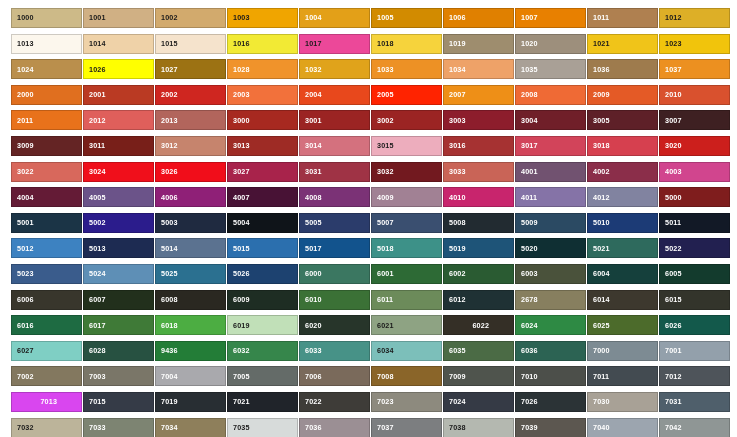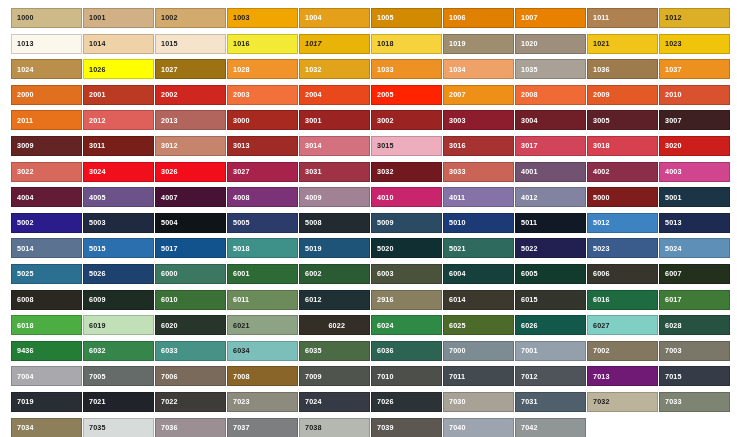--- a/index.html
+++ b/index.html
@@ -88,21 +88,21 @@
       </div>
       <div class="swatch dark-text" title="1014" style="background: rgb(239, 210, 168);">
         <span class="swatch-label">1014</span>
       </div>
       <div class="swatch dark-text" title="1015" style="background: rgb(245, 227, 204);">
         <span class="swatch-label">1015</span>
       </div>
       <div class="swatch dark-text" title="1016" style="background: rgb(242, 234, 52);">
         <span class="swatch-label">1016</span>
       </div>
-      <div class="swatch dark-text" title="1017" style="background: #eab308; font-style: italic;">
+      <div class="swatch dark-text" title="1017" style="background: #ec4899;">
         <span class="swatch-label">1017</span>
       </div>
       <div class="swatch dark-text" title="1018" style="background: rgb(246, 211, 60);">
         <span class="swatch-label">1018</span>
       </div>
       <div class="swatch light-text" title="1019" style="background: rgb(158, 141, 110);">
         <span class="swatch-label">1019</span>
       </div>
       <div class="swatch light-text" title="1020" style="background: rgb(157, 143, 124);">
         <span class="swatch-label">1020</span>
@@ -262,20 +262,23 @@
       </div>
       <div class="swatch light-text" title="4003" style="background: rgb(209, 69, 142);">
         <span class="swatch-label">4003</span>
       </div>
       <div class="swatch light-text" title="4004" style="background: rgb(100, 27, 54);">
         <span class="swatch-label">4004</span>
       </div>
       <div class="swatch light-text" title="4005" style="background: rgb(107, 83, 137);">
         <span class="swatch-label">4005</span>
       </div>
+      <div class="swatch light-text" title="4006" style="background: rgb(143, 32, 119);">
+        <span class="swatch-label">4006</span>
+      </div>
       <div class="swatch light-text" title="4007" style="background: rgb(72, 18, 53);">
         <span class="swatch-label">4007</span>
       </div>
       <div class="swatch light-text" title="4008" style="background: rgb(123, 50, 118);">
         <span class="swatch-label">4008</span>
       </div>
       <div class="swatch light-text" title="4009" style="background: rgb(161, 129, 148);">
         <span class="swatch-label">4009</span>
       </div>
       <div class="swatch light-text" title="4010" style="background: rgb(200, 37, 109);">
@@ -298,20 +301,23 @@
       </div>
       <div class="swatch light-text" title="5003" style="background: rgb(31, 42, 64);">
         <span class="swatch-label">5003</span>
       </div>
       <div class="swatch light-text" title="5004" style="background: rgb(15, 20, 25);">
         <span class="swatch-label">5004</span>
       </div>
       <div class="swatch light-text" title="5005" style="background: rgb(43, 60, 107);">
         <span class="swatch-label">5005</span>
       </div>
+      <div class="swatch light-text" title="5007" style="background: rgb(58, 79, 112);">
+        <span class="swatch-label">5007</span>
+      </div>
       <div class="swatch light-text" title="5008" style="background: rgb(34, 43, 49);">
         <span class="swatch-label">5008</span>
       </div>
       <div class="swatch light-text" title="5009" style="background: rgb(43, 74, 99);">
         <span class="swatch-label">5009</span>
       </div>
       <div class="swatch light-text" title="5010" style="background: rgb(28, 59, 118);">
         <span class="swatch-label">5010</span>
       </div>
       <div class="swatch light-text" title="5011" style="background: rgb(18, 25, 38);">
@@ -392,21 +398,21 @@
       <div class="swatch light-text" title="6010" style="background: rgb(59, 113, 54);">
         <span class="swatch-label">6010</span>
       </div>
       <div class="swatch light-text" title="6011" style="background: rgb(108, 139, 90);">
         <span class="swatch-label">6011</span>
       </div>
       <div class="swatch light-text" title="6012" style="background: rgb(31, 49, 52);">
         <span class="swatch-label">6012</span>
       </div>
       <div class="swatch light-text" title="6013" style="background: rgb(135, 127, 95);">
-        <span class="swatch-label">2916</span>
+        <span class="swatch-label">2678</span>
       </div>
       <div class="swatch light-text" title="6014" style="background: rgb(61, 56, 46);">
         <span class="swatch-label">6014</span>
       </div>
       <div class="swatch light-text" title="6015" style="background: rgb(51, 52, 43);">
         <span class="swatch-label">6015</span>
       </div>
       <div class="swatch light-text" title="6016" style="background: rgb(30, 107, 66);">
         <span class="swatch-label">6016</span>
       </div>
@@ -490,21 +496,21 @@
       </div>
       <div class="swatch light-text" title="7010" style="background: rgb(76, 79, 74);">
         <span class="swatch-label">7010</span>
       </div>
       <div class="swatch light-text" title="7011" style="background: rgb(67, 75, 81);">
         <span class="swatch-label">7011</span>
       </div>
       <div class="swatch light-text" title="7012" style="background: rgb(78, 84, 90);">
         <span class="swatch-label">7012</span>
       </div>
-      <div class="swatch light-text" title="7013" style="background: #701a75;">
+      <div class="swatch light-text" title="7013" style="background: #d946ef; justify-content: center;">
         <span class="swatch-label">7013</span>
       </div>
       <div class="swatch light-text" title="7015" style="background: rgb(53, 59, 71);">
         <span class="swatch-label">7015</span>
       </div>
       <div class="swatch light-text" title="7019" style="background: rgb(40, 46, 51);">
         <span class="swatch-label">7019</span>
       </div>
       <div class="swatch light-text" title="7021" style="background: rgb(32, 36, 42);">
         <span class="swatch-label">7021</span>

